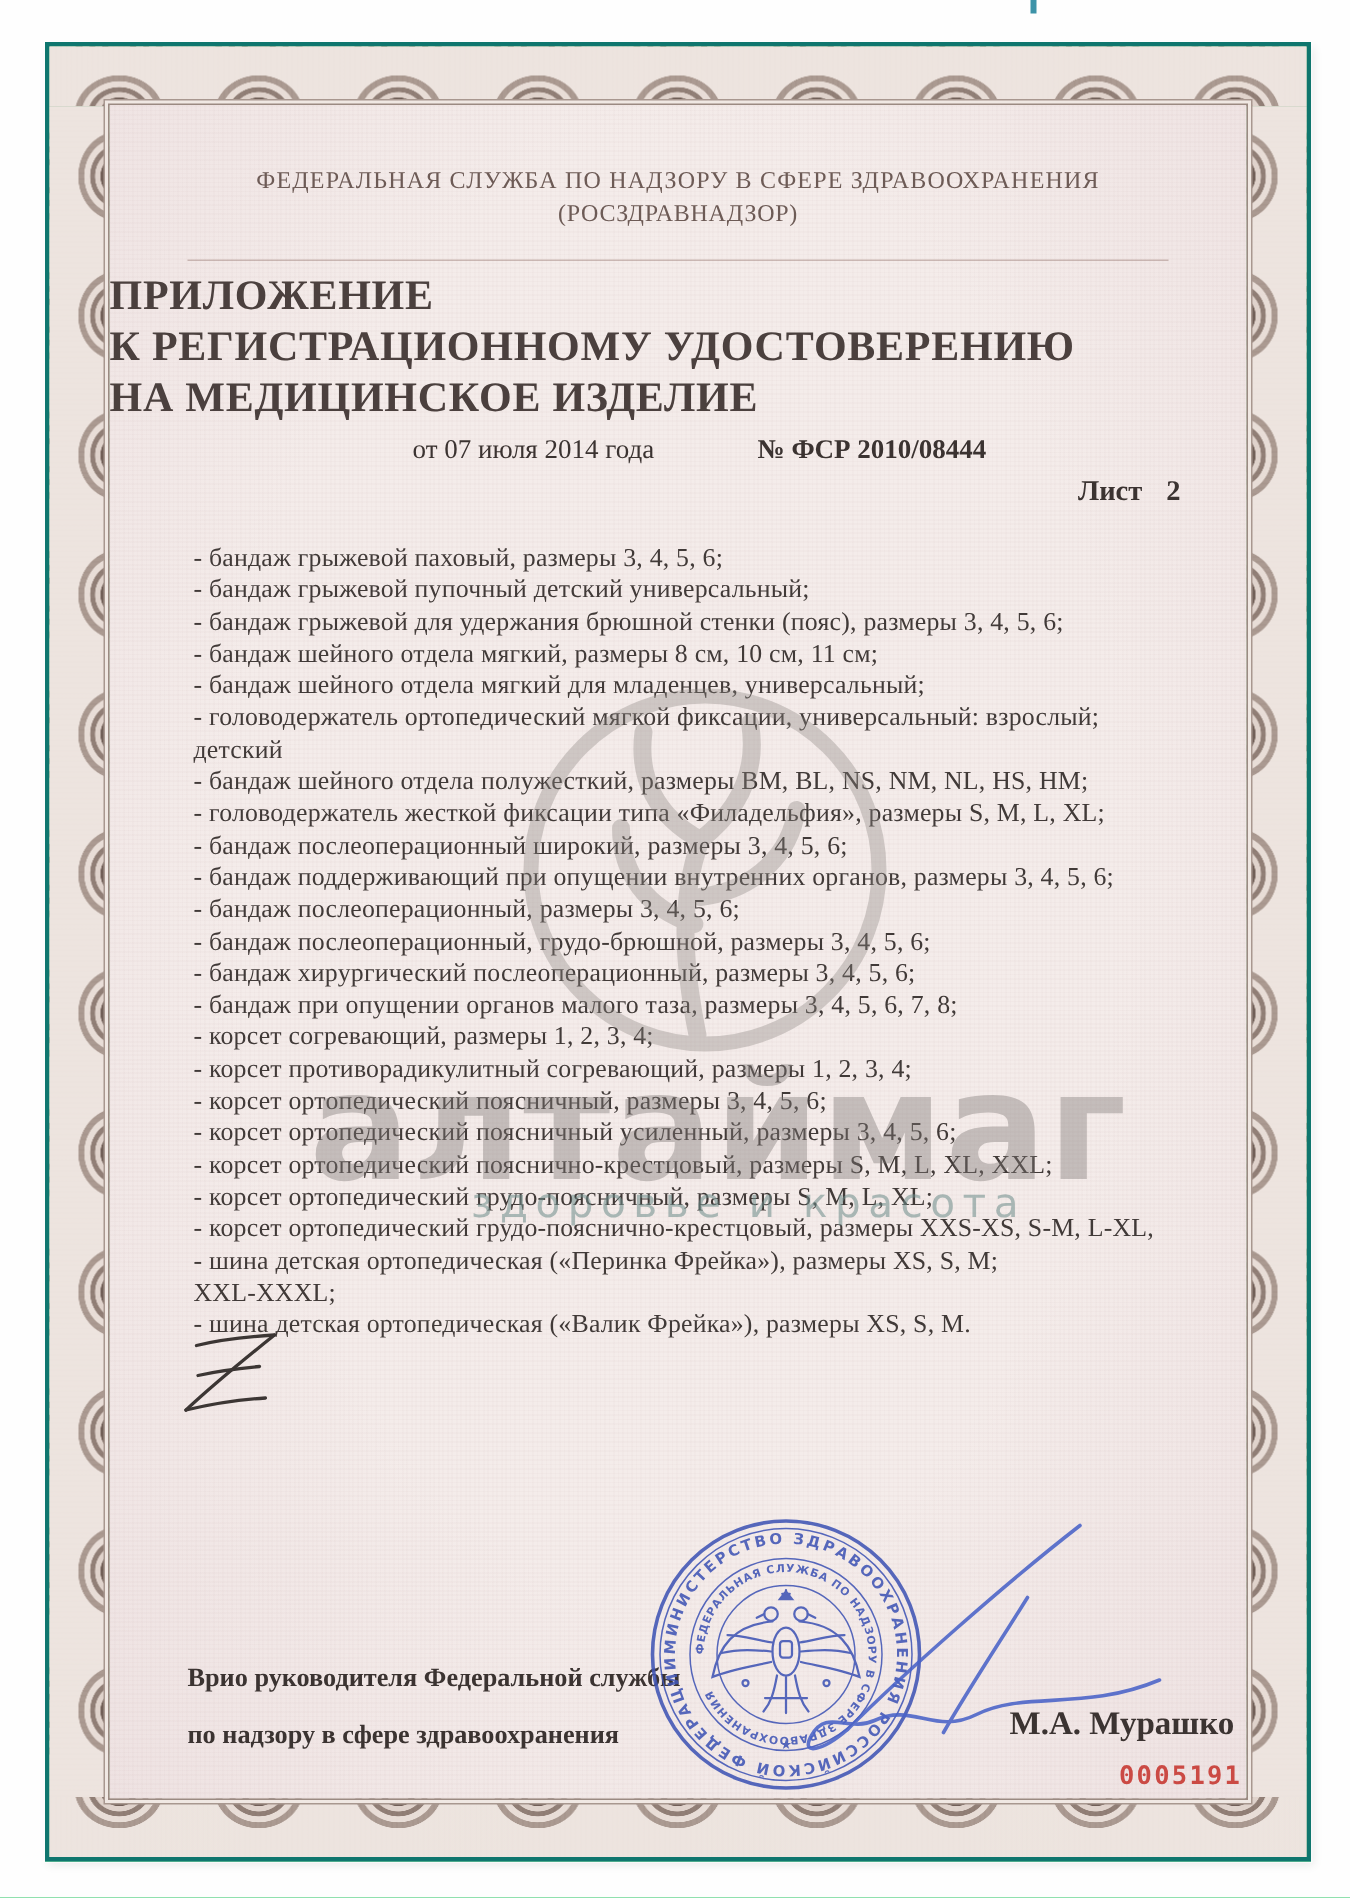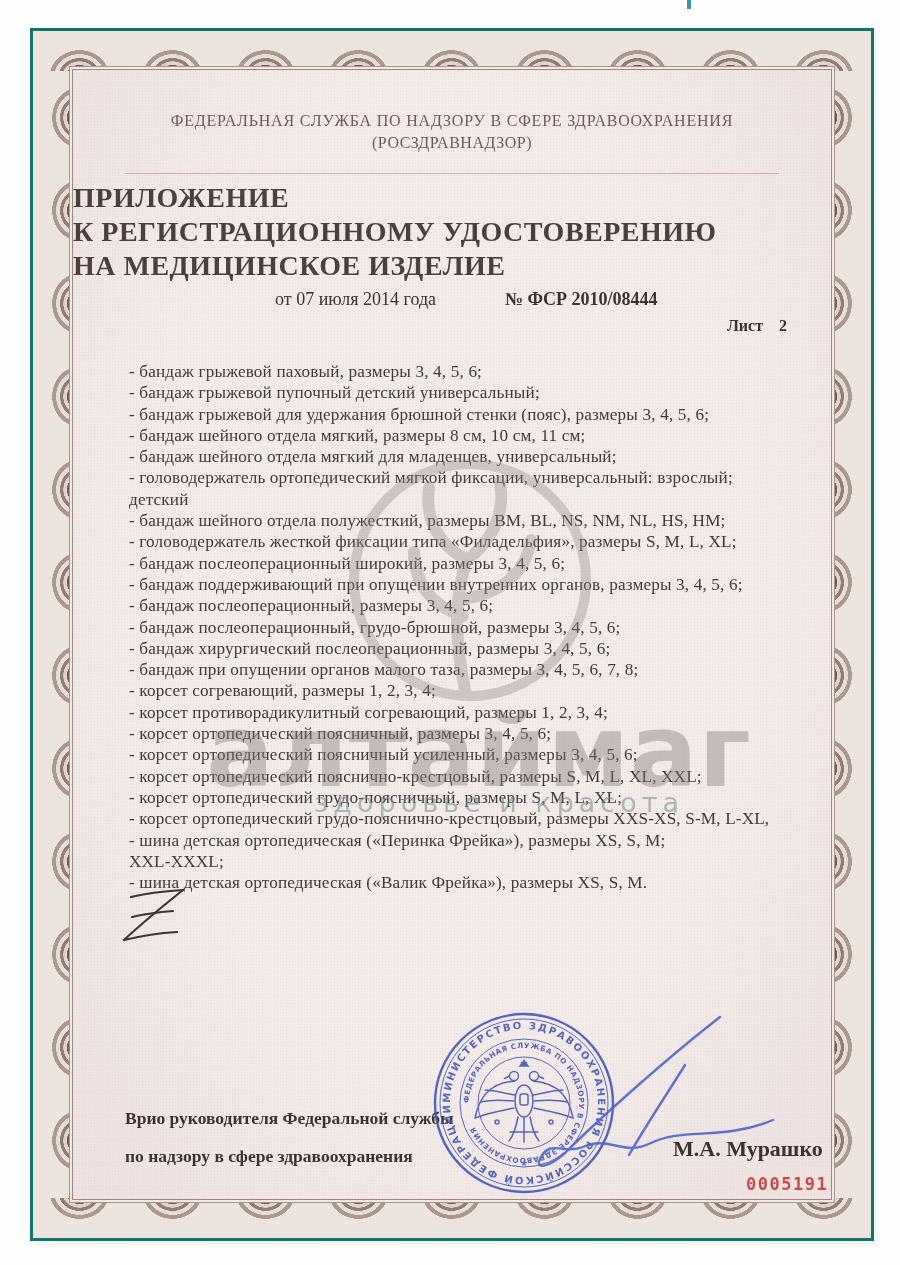--- a/index.html
+++ b/index.html
@@ -64,21 +64,21 @@
   .divider{top:103px;left:52px;right:52px;height:1px;background:rgba(150,120,114,.45);}
 
   .title{left:0;width:100%;text-align:left;color:#4b403e;font-weight:bold;font-size:28px;letter-spacing:.5px;white-space:nowrap;}
   .title.t1{top:112px;}
   .title.t2{top:146px;}
   .title.t3{top:180px;}
 
   .docdate{top:219px;left:186px;font-weight:normal;font-size:18px;color:#3b3331;white-space:nowrap;margin-left:16px;}
   .docnum{top:219px;left:432px;font-weight:bold;font-size:18px;color:#3b3331;white-space:nowrap;}
 
-  .sheet{top:247px;right:44px;font-weight:bold;font-size:16px;color:#3b3331;white-space:nowrap;}
+  .sheet{top:247px;right:44px;font-weight:bold;font-size:19px;color:#3b3331;white-space:nowrap;}
   .sheet .num{display:inline-block;margin-left:16px;}
 
   .list{top:291px;left:56px;width:700px;color:#413a38;font-size:17.2px;font-family:Liberation Serif, serif;}
   .list-line{white-space:nowrap;line-height:21.3px;letter-spacing:.15px;}
 
   .zmark{left:46px;top:814px;}
 
   .signer{left:52px;font-weight:bold;font-size:17.5px;color:#3b3331;white-space:nowrap;z-index:2;text-align:right;}
   .signer.s1{top:1038px;}
   .signer.s2{top:1063px;margin-top:13px;}

